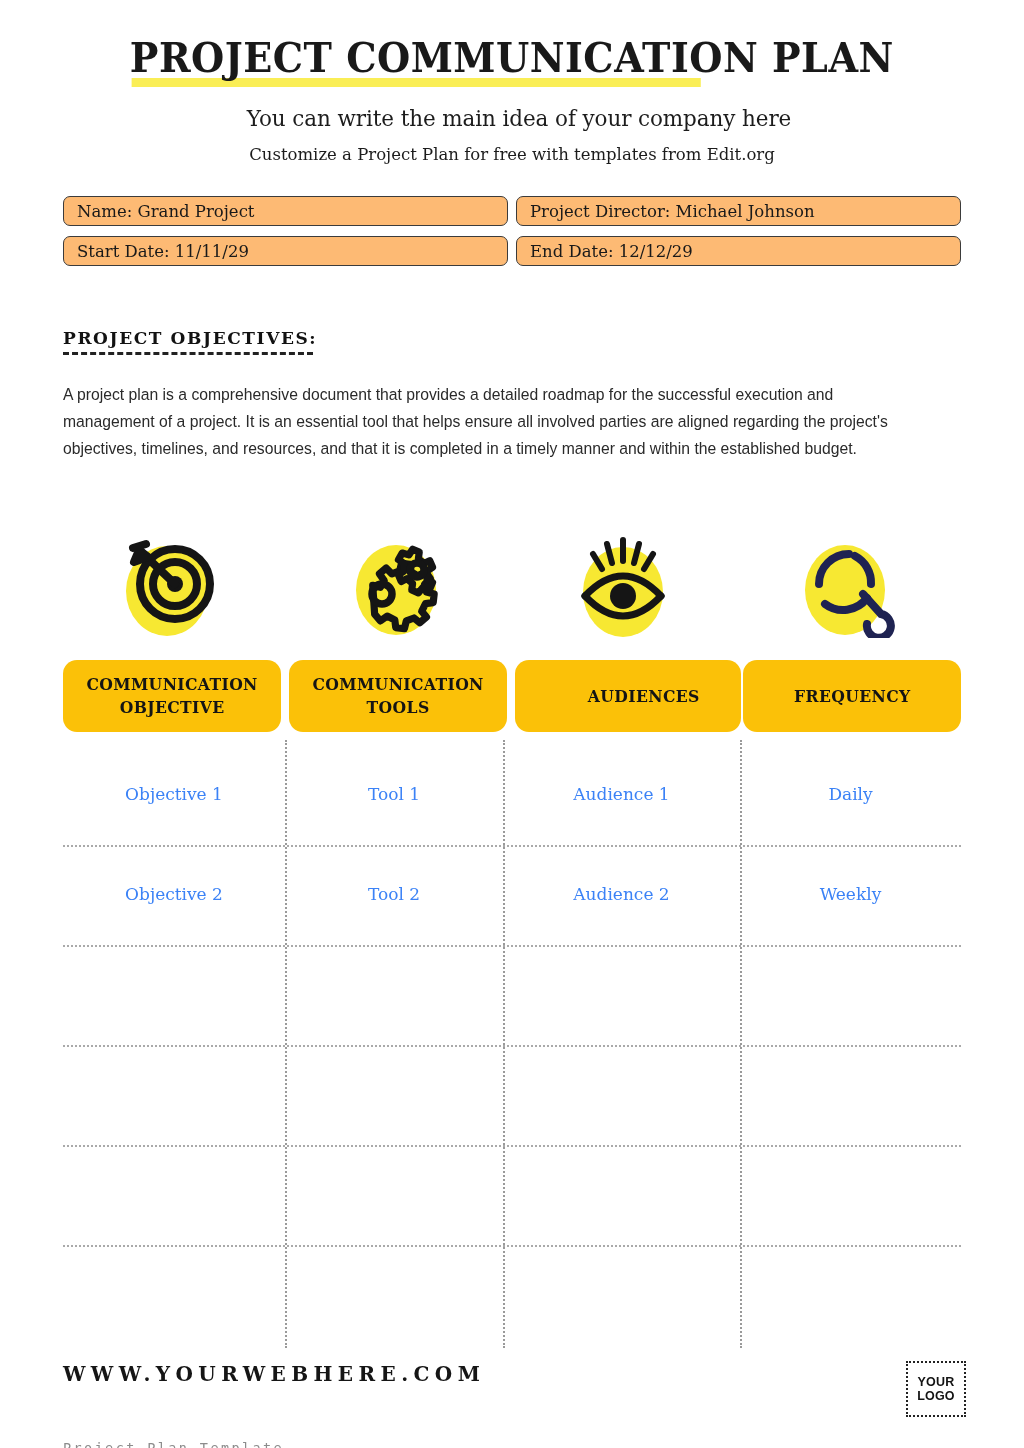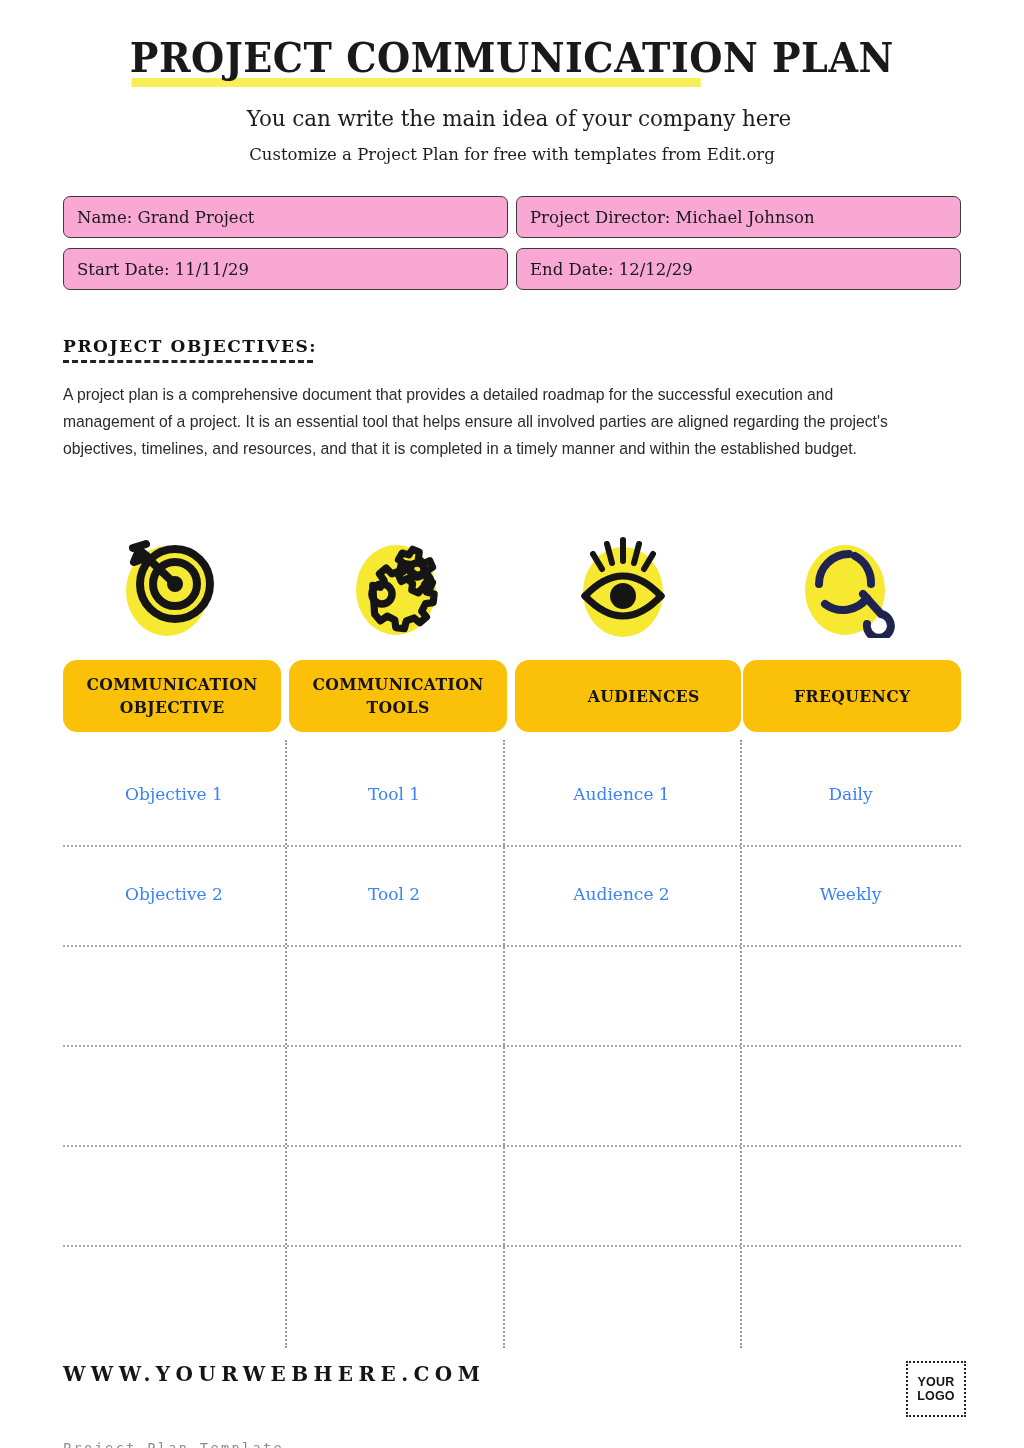--- a/index.html
+++ b/index.html
@@ -83,38 +83,38 @@
     top: 196px;
     width: 898px;
   }
   .field-row {
     display: flex;
     gap: 8px;
     margin-bottom: 10px;
   }
   .field-box {
     flex: 1 1 0;
-    height: 42px;
+    height: 30px;
     border: 1.3px solid #3b3b3b;
     border-radius: 7px;
     display: flex;
     align-items: center;
     padding-left: 13px;
     box-sizing: border-box;
     font-family: "DejaVu Serif", "Liberation Serif", serif;
     font-size: 16.5px;
     color: #191919;
-    background: #f9a8d4;
+    background: #fdba74;
   }
 
   
   .obj-head-wrap {
     position: absolute;
     left: 63px;
-    top: 336px;
+    top: 328px;
   }
   .obj-head {
     font-family: "DejaVu Serif", "Liberation Serif", serif;
     font-weight: 700;
     font-size: 17px;
     letter-spacing: 1.6px;
     color: #121212;
   }
   .obj-dash {
     margin-top: 4px;

